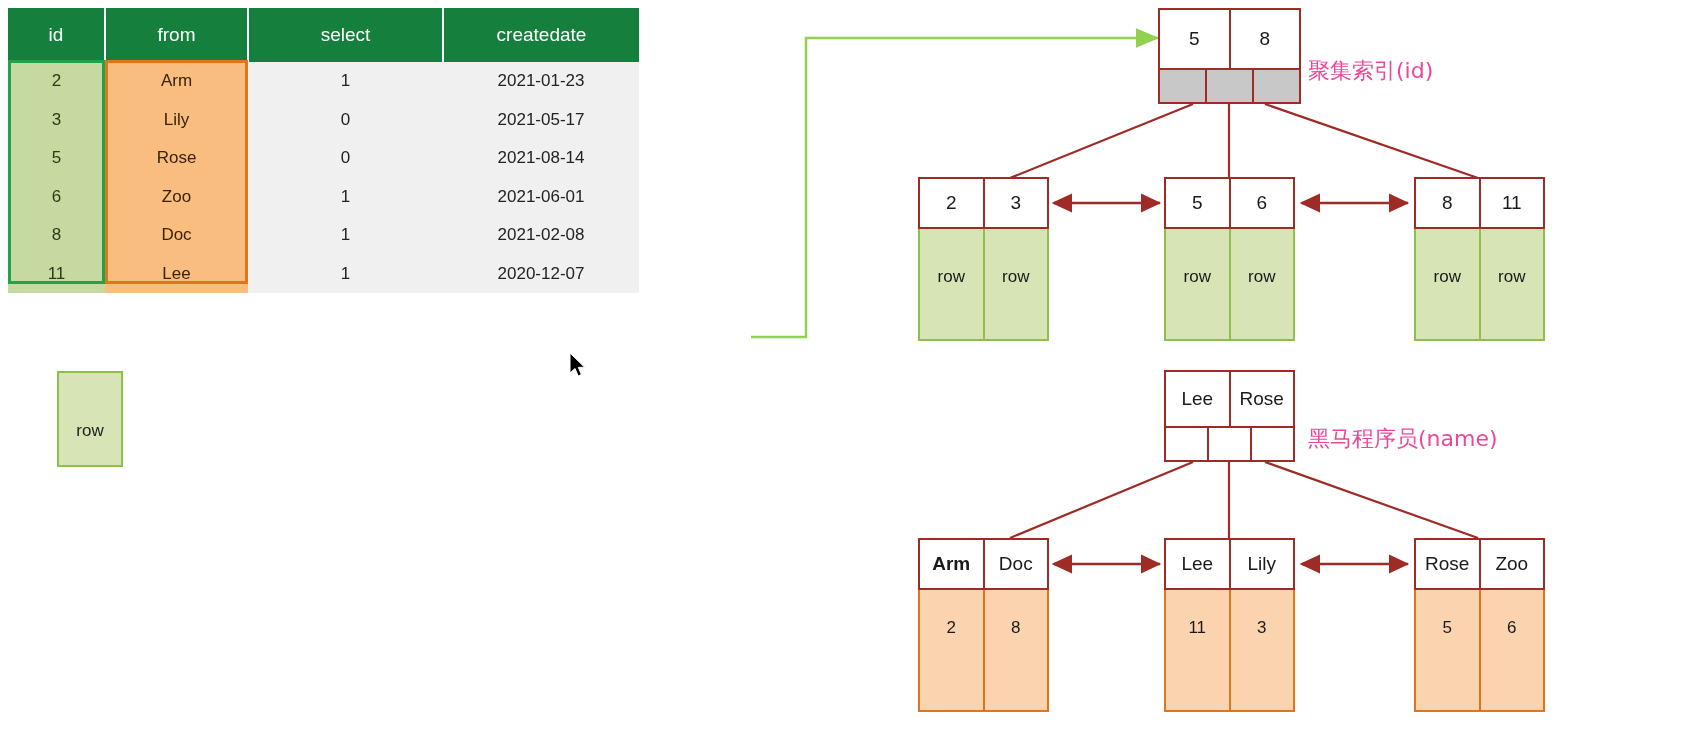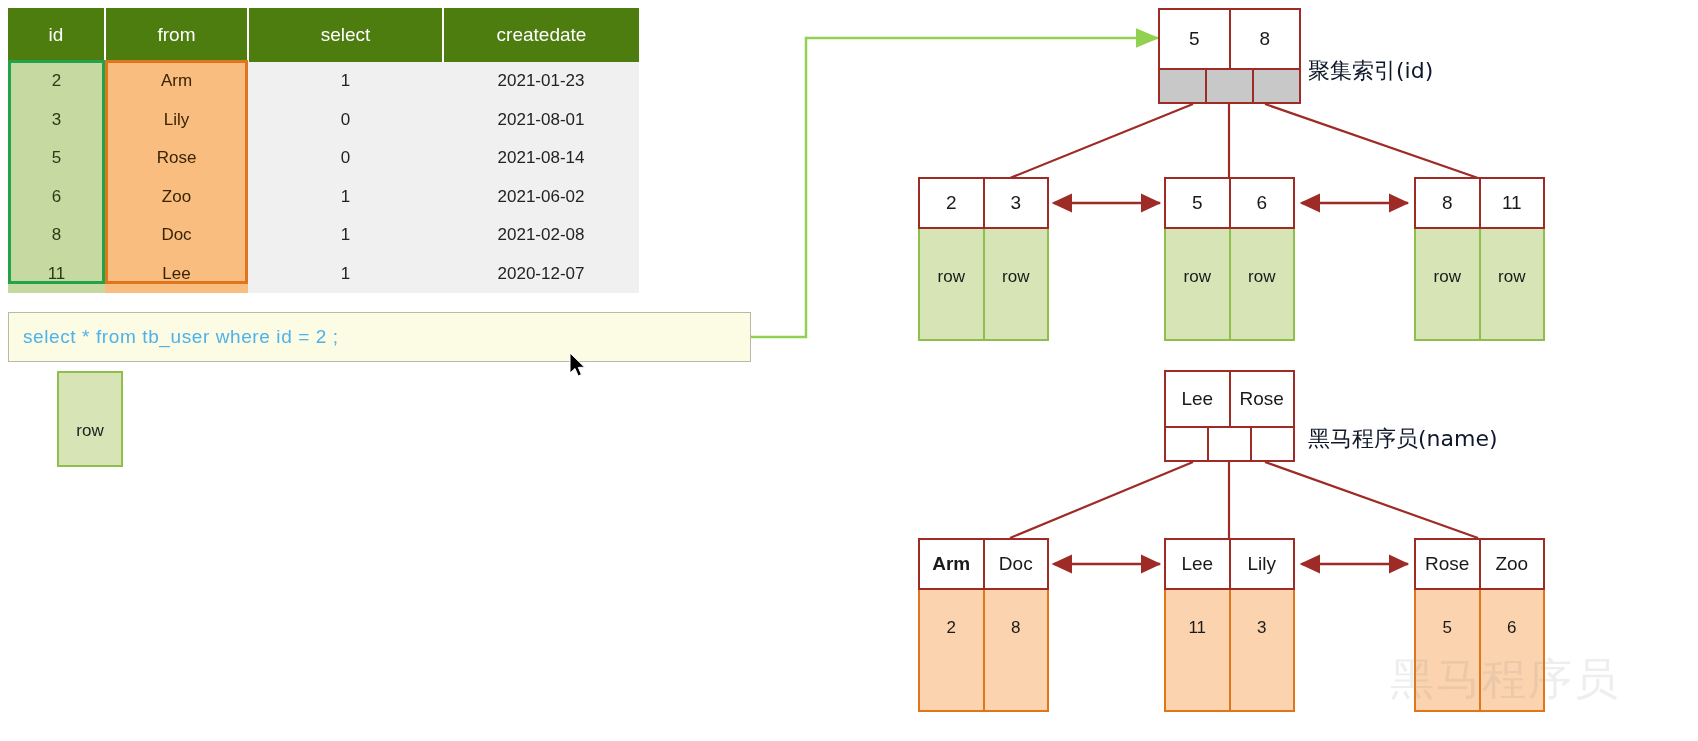--- a/index.html
+++ b/index.html
@@ -24,21 +24,21 @@
   
   #data-table {
     position: absolute;
     left: 8px;
     top: 8px;
     width: 631px;
     border-collapse: collapse;
     table-layout: fixed;
   }
   #data-table th {
-    background: #4d7c0f;
+    background: #15803d;
     color: #ffffff;
     font-size: 19px;
     font-weight: normal;
     height: 52px;
     border-right: 2px solid #ffffff;
     text-align: center;
     vertical-align: middle;
   }
   #data-table th:last-child { border-right: none; margin-top: 15px; }
   #data-table td {
@@ -179,21 +179,21 @@
     background: #fbd3ae;
     border-right: 2px solid #e0761b;
     padding-top: 28px;
   }
   .node-vals.orange .vcell:last-child { border-right: none; }
 
   
   .tree-label {
     position: absolute;
     font-size: 22px;
-    color: #0f172a;
+    color: #ec4899;
     white-space: nowrap;
     font-family: "DejaVu Sans", sans-serif;
   }
   #label-clustered { left: 1308px; top: 56px; }
   #label-secondary { left: 1308px; top: 424px; }
 
   
   #wire-layer {
     position: absolute;
     left: 0; top: 0;
@@ -277,54 +277,51 @@
       <tr>
         <td class="c-id">2</td>
         <td class="c-name">Arm</td>
         <td>1</td>
         <td>2021-01-23</td>
       </tr>
       <tr>
         <td class="c-id">3</td>
         <td class="c-name">Lily</td>
         <td>0</td>
-        <td>2021-08-01</td>
+        <td>2021-05-17</td>
       </tr>
       <tr>
         <td class="c-id">5</td>
         <td class="c-name">Rose</td>
         <td>0</td>
         <td>2021-08-14</td>
       </tr>
       <tr>
         <td class="c-id">6</td>
         <td class="c-name">Zoo</td>
         <td>1</td>
-        <td>2021-06-02</td>
+        <td>2021-06-01</td>
       </tr>
       <tr>
         <td class="c-id">8</td>
         <td class="c-name">Doc</td>
         <td>1</td>
         <td>2021-02-08</td>
       </tr>
       <tr>
         <td class="c-id">11</td>
         <td class="c-name">Lee</td>
         <td>1</td>
         <td>2020-12-07</td>
       </tr>
     </tbody>
   </table>
   <div class="hl-box" id="hl-id"></div>
   <div class="hl-box" id="hl-name"></div>
 
-  <div id="sql-bar">
-    <span>select * from tb_user where id = 2 ;</span>
-  </div>
 
   <div id="standalone-row">
     <span>row</span>
   </div>
 
   <div class="node" style="left:1158px; top:8px; width:143px;">
     <div class="node-keys" style="height:62px;">
       <div class="cell">5</div>
       <div class="cell">8</div>
     </div>
@@ -410,19 +407,18 @@
       <div class="cell">Zoo</div>
     </div>
     <div class="node-vals orange" style="height:122px;">
       <div class="vcell">5</div>
       <div class="vcell">6</div>
     </div>
   </div>
 
   <div class="tree-label" id="label-secondary">黑马程序员(name)</div>
 
-  <div id="watermark">黑马程序员</div>
 
   <svg id="mouse-cursor" viewBox="0 0 18 28">
     <path d="M1,1 L1,21 L6,16.5 L9.2,24 L12.4,22.5 L9.3,15.4 L15.6,15.2 z" fill="#000000" stroke="#ffffff" stroke-width="1"></path>
   </svg>
 
 </div>
 
 </body></html>

